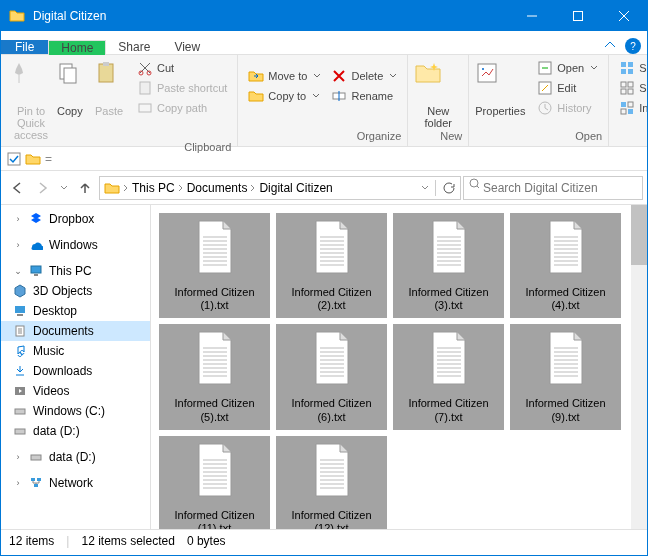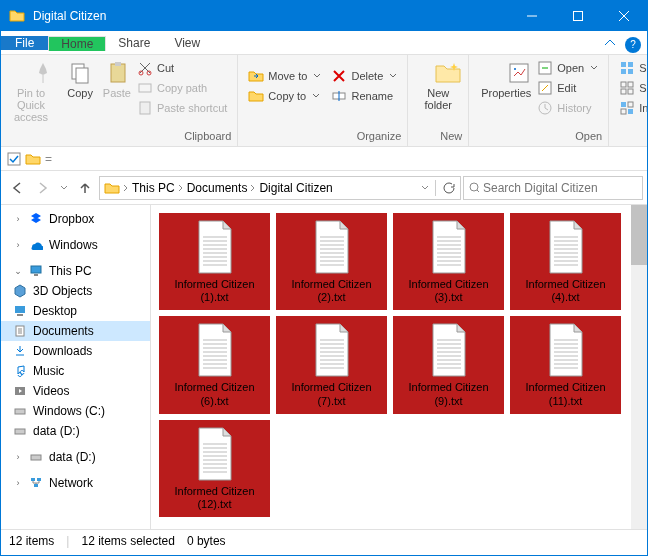--- a/index.html
+++ b/index.html
@@ -3,53 +3,53 @@
 <meta charset="utf-8">
 <style>
 *{box-sizing:border-box;margin:0;padding:0;font-family:"Segoe UI",Tahoma,sans-serif;font-size:12px;color:#000}
 body{width:648px;height:556px;background:#fff;overflow:hidden;border:1px solid #0078d7}
 .titlebar{height:30px;background:#0078d7;display:flex;align-items:center;color:#fff}
 .titlebar .icon{width:16px;height:16px;margin:0 8px}
 .titlebar .title{flex:1;color:#fff;font-size:12px}
 .winbtns{display:flex}
 .winbtn{width:46px;height:30px;display:flex;align-items:center;justify-content:center;color:#fff}
 .winbtn svg{stroke:#fff}
-.menubar{height:24px;background:#fff;display:flex;align-items:center;border-bottom:1px solid #e1e1e1;position:relative}
+.menubar{height:24px;background:#fff;display:flex;align-items:flex-end;border-bottom:1px solid #e1e1e1;position:relative}
 .filetab{background:#1979ca;color:#fff;padding:0 14px;display:flex;align-items:center;font-size:12px}
 .tab{padding:0 12px;display:flex;align-items:center;font-size:12px;color:#444}
 .tab.active{background:#22c55e;border-top:1px solid #e1e1e1;border-left:1px solid #e1e1e1;border-right:1px solid #e1e1e1;margin-bottom:-1px}
 .helpbtn{width:16px;height:16px;border-radius:50%;background:#0078d7;color:#fff;display:flex;align-items:center;justify-content:center;font-size:10px;margin:4px 6px 0 4px}
 .ribbon{height:92px;background:#f5f5f5;border-bottom:1px solid #e1e1e1;display:flex}
 .rgroup{display:flex;flex-direction:column;border-right:1px solid #e1e1e1;padding:2px 6px}
 .rgroup .body{flex:1;display:flex;align-items:flex-start;gap:2px}
 .rgroup .lbl{text-align:right;font-size:11px;color:#666;padding-bottom:2px}
-.bigbtn{display:flex;flex-direction:column;align-items:flex-end;justify-content:flex-start;width:48px;padding-top:4px;gap:2px}
+.bigbtn{display:flex;flex-direction:column;align-items:flex-start;justify-content:flex-start;width:48px;padding-top:4px;gap:20px}
 .bigbtn .t{font-size:11px;color:#444;text-align:center;line-height:1.1}
 .bigbtn.dis .t{color:#b0b0b0}
 .smallcol{display:flex;flex-direction:column;gap:2px;padding-top:2px}
 .smallbtn{display:flex;align-items:center;gap:4px;padding:1px 4px}
 .smallbtn .t{font-size:11px;color:#444;white-space:nowrap}
 .smallbtn.dis .t{color:#b0b0b0}
 .smallbtn svg.chev{margin-left:2px}
 .qat{height:24px;background:#fff;border-bottom:1px solid #e1e1e1;display:flex;align-items:center;padding:0 6px;gap:4px}
 .addr{height:34px;display:flex;align-items:center;padding:0 4px;gap:2px;border-bottom:1px solid #e1e1e1}
 .navbtn{width:24px;height:24px;display:flex;align-items:center;justify-content:center}
 .addrbox{flex:1;height:24px;border:1px solid #ccc;display:flex;align-items:center;padding:0 4px;gap:2px}
 .crumb{display:flex;align-items:center;gap:4px;color:#000;font-size:12px}
-.searchbox{width:180px;height:24px;border:1px solid #ccc;display:flex;align-items:center;padding:0 4px;gap:4px;color:#777}
+.searchbox{width:180px;height:24px;border:1px solid #ccc;display:flex;padding:0 4px;gap:4px;color:#777}
 .searchbox input{border:none;outline:none;flex:1;font-size:12px;color:#777;background:transparent}
 .main{display:flex;height:324px}
 .nav{width:150px;border-right:1px solid #e1e1e1;overflow-y:auto;padding:4px 0;position:relative}
 .navitem{display:flex;align-items:center;gap:6px;padding:3px 4px 3px 12px;font-size:12px}
 .navitem.child{}
 .navitem.sel{background:#cde8ff}
 .navitem .exp{width:10px;text-align:center;color:#666;font-size:9px}
 .content{flex:1;background:#fff;overflow-y:auto;padding:8px;position:relative}
 .filegrid{display:grid;grid-template-columns:repeat(4,1fr);gap:6px}
-.fileitem{background:#b91c1c;display:flex;flex-direction:column;align-items:center;padding:6px 2px;gap:3px}
+.fileitem{background:#a3a3a3;display:flex;flex-direction:column;align-items:center;padding:6px 2px;gap:11px}
 .filelabel{font-size:11px;text-align:center;line-height:1.2}
 .status{height:22px;border-top:1px solid #e1e1e1;display:flex;align-items:center;padding:0 8px;gap:12px;font-size:11px;color:#444}
 .status .sep{color:#ccc}
 .scrollthumb{position:absolute;right:0;top:0;width:16px;height:60px;background:#c2c2c2}
 .scrolltrack{position:absolute;right:0;top:0;bottom:0;width:16px;background:#f0f0f0}
 svg{display:block}
 </style>
 </head>
 <body>
 
@@ -121,29 +121,29 @@
         <div class="smallbtn">
           <svg width="16" height="16">
               <path d="M3 3l10 10M13 3L3 13" stroke="#666"></path>
               <circle cx="4" cy="13" r="2" fill="none" stroke="#d04040"></circle>
               <circle cx="12" cy="13" r="2" fill="none" stroke="#d04040"></circle>
             </svg>
           <span class="t">Cut</span>
         </div>
         <div class="smallbtn dis">
           <svg width="16" height="16">
+              <rect x="3" y="2" width="10" height="12" fill="#eee" stroke="#bbb"></rect>
+            </svg>
+          <span class="t">Paste shortcut</span>
+        </div>
+        <div class="smallbtn dis">
+          <svg width="16" height="16">
               <rect x="2" y="4" width="12" height="8" fill="none" stroke="#bbb"></rect>
             </svg>
           <span class="t">Copy path</span>
-        </div>
-        <div class="smallbtn dis">
-          <svg width="16" height="16">
-              <rect x="3" y="2" width="10" height="12" fill="#eee" stroke="#bbb"></rect>
-            </svg>
-          <span class="t">Paste shortcut</span>
         </div>
       </div>
     </div>
     <div class="lbl">Clipboard</div>
   </div>
 
   <div class="rgroup">
     <div class="body">
       <div class="smallcol" style="padding-top:10px">
         <div class="smallbtn">
@@ -384,29 +384,29 @@
       </div>
     <div class="navitem child sel">
         <svg width="14" height="14">
           <rect x="3" y="2" width="8" height="10" fill="#fff" stroke="#888"></rect>
           <path d="M5 5h4M5 7h4M5 9h4" stroke="#888"></path>
         </svg>
         <span>Documents</span>
       </div>
     <div class="navitem child">
         <svg width="14" height="14">
+          <path d="M5 11a2 2 0 1 0 0-1V3l6-1v6a2 2 0 1 0 0 1" fill="none" stroke="#0078d7"></path>
+        </svg>
+        <span>Music</span>
+      </div>
+    <div class="navitem child">
+        <svg width="14" height="14">
           <path d="M7 2v6m0 0L4 5m3 3l3-3M3 11h8" stroke="#0078d7" fill="none"></path>
         </svg>
         <span>Downloads</span>
-      </div>
-    <div class="navitem child">
-        <svg width="14" height="14">
-          <path d="M5 11a2 2 0 1 0 0-1V3l6-1v6a2 2 0 1 0 0 1" fill="none" stroke="#0078d7"></path>
-        </svg>
-        <span>Music</span>
       </div>
     <div class="navitem child">
         <svg width="14" height="14">
           <rect x="2" y="3" width="10" height="8" fill="#888"></rect>
           <path d="M6 5l3 2-3 2z" fill="#fff"></path>
         </svg>
         <span>Videos</span>
       </div>
     <div class="navitem child">
         <svg width="14" height="14">
@@ -469,20 +469,28 @@
           </svg>
           <div class="filelabel">Informed Citizen (3).txt</div>
         </div>
         <div class="fileitem">
           <svg width="48" height="56">
             <path d="M8 2h24l8 8v44H8z" fill="#fff" stroke="#999"></path>
             <path d="M32 2v8h8" fill="#ddd" stroke="#999"></path>
             <path d="M12 18h24M12 22h24M12 26h24M12 30h24M12 34h24M12 38h24M12 42h24M12 46h24" stroke="#bbb"></path>
           </svg>
           <div class="filelabel">Informed Citizen (4).txt</div>
+        </div>
+        <div class="fileitem">
+          <svg width="48" height="56">
+            <path d="M8 2h24l8 8v44H8z" fill="#fff" stroke="#999"></path>
+            <path d="M32 2v8h8" fill="#ddd" stroke="#999"></path>
+            <path d="M12 18h24M12 22h24M12 26h24M12 30h24M12 34h24M12 38h24M12 42h24M12 46h24" stroke="#bbb"></path>
+          </svg>
+          <div class="filelabel">Informed Citizen (5).txt</div>
         </div>
         <div class="fileitem">
           <svg width="48" height="56">
             <path d="M8 2h24l8 8v44H8z" fill="#fff" stroke="#999"></path>
             <path d="M32 2v8h8" fill="#ddd" stroke="#999"></path>
             <path d="M12 18h24M12 22h24M12 26h24M12 30h24M12 34h24M12 38h24M12 42h24M12 46h24" stroke="#bbb"></path>
           </svg>
           <div class="filelabel">Informed Citizen (6).txt</div>
         </div>
         <div class="fileitem">

